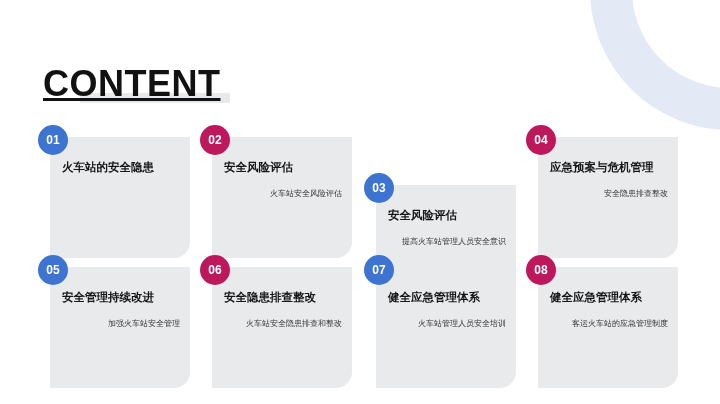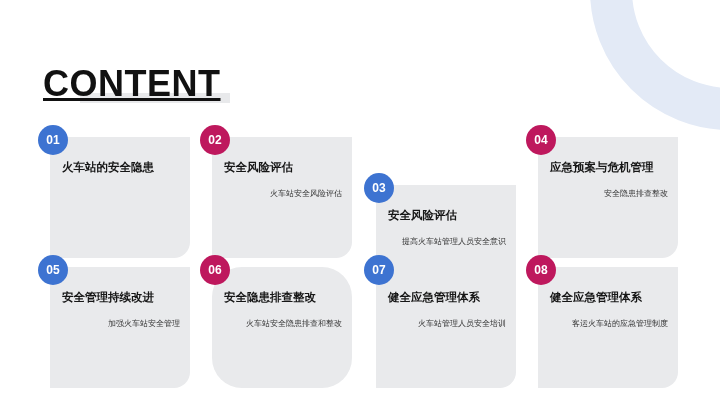--- a/index.html
+++ b/index.html
@@ -76,21 +76,21 @@
   <div class="badge gray">04</div>
   <div class="card-title">应急预案与危机管理</div>
   <div class="card-desc">安全隐患排查整改</div>
 </div>
 
 <div class="card" style="left:50px; top:267px;">
   <div class="badge blue">05</div>
   <div class="card-title">安全管理持续改进</div>
   <div class="card-desc">加强火车站安全管理</div>
 </div>
-<div class="card" style="left:212px; top:267px;border-radius:30px;">
+<div class="card" style="left:212px; top:267px;">
   <div class="badge gray">06</div>
   <div class="card-title">安全隐患排查整改</div>
   <div class="card-desc">火车站安全隐患排查和整改</div>
 </div>
 <div class="card" style="left:376px; top:267px;">
   <div class="badge blue">07</div>
   <div class="card-title">健全应急管理体系</div>
   <div class="card-desc">火车站管理人员安全培训</div>
 </div>
 <div class="card" style="left:538px; top:267px;">

